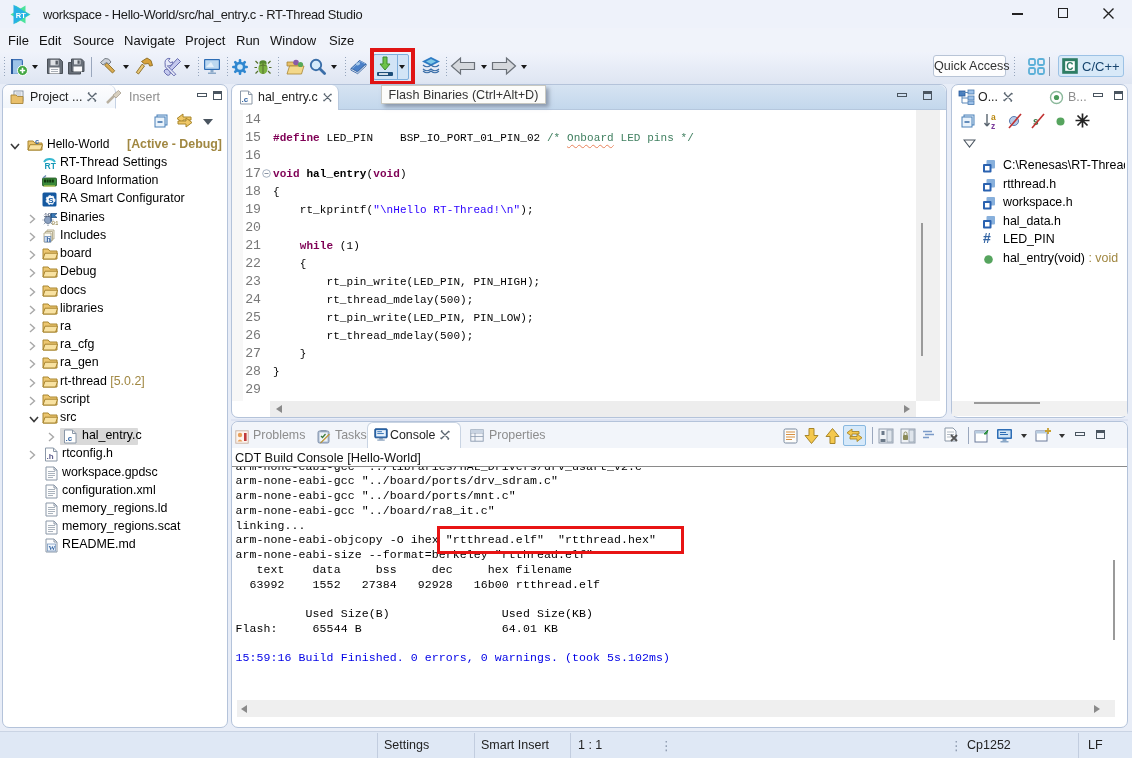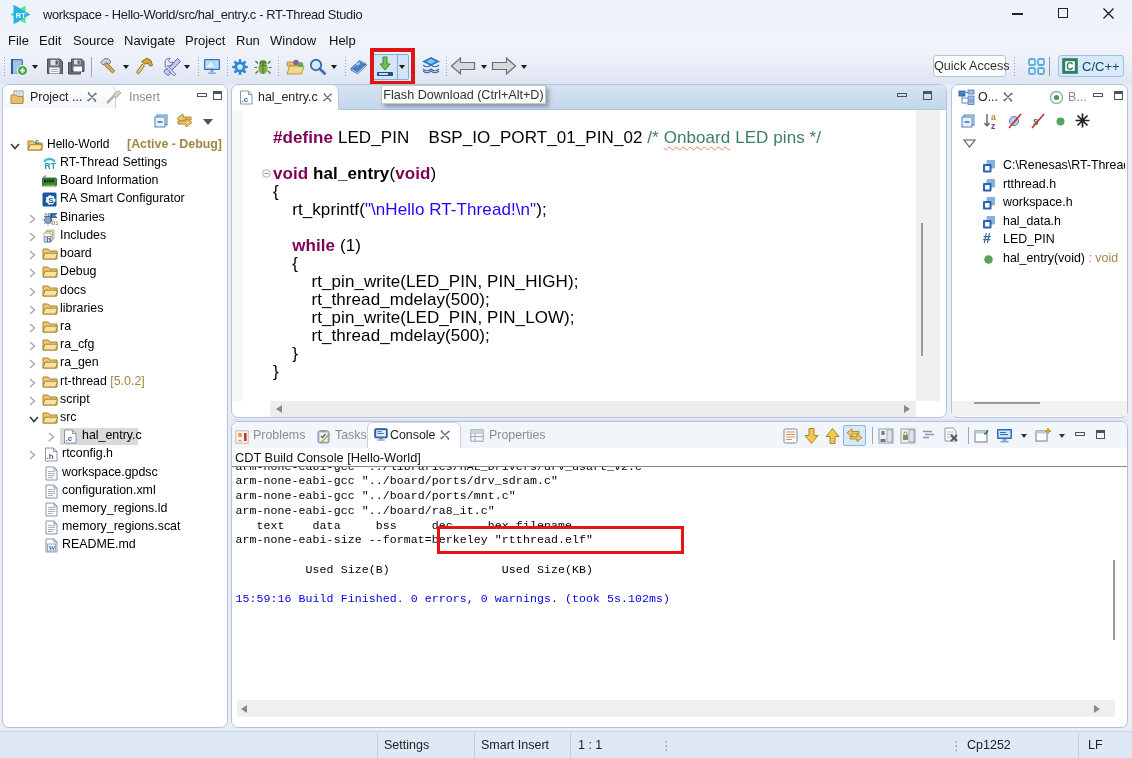--- a/index.html
+++ b/index.html
@@ -25,21 +25,21 @@
 #statusbar{left:0;top:731px;width:1132px;height:27px;background:#dfe8f5;border-top:1px solid #cad4e4}
 #statusbar .cell{position:absolute;top:6px;font-size:12.5px;color:#222}
 #statusbar .vsep{position:absolute;top:1px;height:26px;width:1px;background:#c2cddf}
 .vtab-sel{position:absolute;top:0;height:24px;background:linear-gradient(#fdfdfe,#f2f6fb);border-right:1px solid #c5d2e4;border-radius:7px 7px 0 0;border-bottom:1px solid #fff}
 .tabtxt{font-size:12.4px;color:#222}
 .graytxt{color:#8d8d8d}
 
 .trow{position:absolute;height:18px;font-size:12.4px;color:#000;white-space:nowrap}
 .gold{color:#a08741}
 
-.cl{position:absolute;white-space:pre;font-family:Liberation Sans, sans-serif;font-size:17px;letter-spacing:0.08px;line-height:18px}
+.cl{position:absolute;white-space:pre;font-family:Liberation Mono, monospace;font-size:11px;letter-spacing:0.08px;line-height:18px}
 .kw{color:#7f0055;font-weight:bold}
 .str{color:#2a00ff}
 .cmt{color:#3f7f5f}
 .fnb{font-weight:bold}
 
 .conline{white-space:pre;font-family:"Liberation Mono",monospace;font-size:11.55px;line-height:14.75px;color:#000;letter-spacing:0.08px}
 .blue{color:#0000e6}
 .sbarrow{position:absolute;width:0;height:0}
 </style></head>
 <body>
@@ -61,21 +61,21 @@
   </svg>
 
 <div class="abs" id="menubar">
 <span style="left:8px">File</span>
 <span style="left:39px">Edit</span>
 <span style="left:73px">Source</span>
 <span style="left:124px">Navigate</span>
 <span style="left:185px">Project</span>
 <span style="left:236px">Run</span>
 <span style="left:270px">Window</span>
-<span style="left:329px">Help</span>
+<span style="left:329px">Size</span>
 </div>
 
 <div class="abs" id="toolbar"></div>
 <div id="tbicons">
 <div class="tsepd" style="left:3px"></div>
 
 <svg class="tbtn" style="left:9px;width:20px;height:19px;top:57px" viewBox="0 0 20 19">
 <path d="M2 2 h10 a2 2 0 0 1 2 2 v11 a2 2 0 0 1 -2 2 h-10 z" fill="#3b6fb6"></path>
 <path d="M3.2 3.2 h9.6 v13.6 h-9.6 z" fill="#9cc3e8"></path>
 <path d="M2 2 h2 v15 h-2 z" fill="#2a5a9c"></path>
@@ -531,20 +531,21 @@
 <div class="abs tabtxt" style="left:26px;top:5px">hal_entry.c</div>
 <svg class="abs" style="left:90px;top:7px" width="11" height="11" viewBox="0 0 12 12">
       <path d="M2 2 L10 10 M10 2 L2 10 M2 2 h1.5 M10 2 v1.5 M2 10 v-1.5 M10 10 h-1.5" stroke="#5a6570" stroke-width="1.3"></path>
     </svg>
 <div class="abs" style="left:665px;top:8px;width:10px;height:4px;border:1px solid #4a5560"></div>
 <div class="abs" style="left:691px;top:6px;width:9px;height:9px;border:1px solid #4a5560;border-top-width:3px"></div>
 
 <div class="abs" style="left:0;top:25px;width:11px;bottom:16px;background:#f7f7f7"></div>
 <div class="abs" style="left:684px;top:25px;width:24px;height:291px;background:#f0f0f0"></div>
 <div class="abs" style="left:689px;top:138px;width:2px;height:133px;background:#9a9a9a"></div>
+<div id="gutter" class="mono" style="position:absolute;left:11px;top:25.5px;width:26px;font-size:13.2px;color:#787878;text-align:right;line-height:18px;padding-right:8px">14<br>15<br>16<br>17<br>18<br>19<br>20<br>21<br>22<br>23<br>24<br>25<br>26<br>27<br>28<br>29</div>
 <svg class="abs" style="left:29.5px;top:84px" width="9" height="9" viewBox="0 0 9 9">
       <circle cx="4.5" cy="4.5" r="3.8" fill="#fff" stroke="#9aa7b8" stroke-width="0.9"></circle>
       <path d="M2.5 4.5 h4" stroke="#7a8798" stroke-width="0.9"></path>
     </svg>
 <div id="code" style="position:absolute;left:41px;top:25.5px">
 <div class="cl" style="top:18px"><span class="kw">#define</span> LED_PIN    BSP_IO_PORT_01_PIN_02 <span class="cmt">/* <span style="text-decoration:underline wavy #e8825a 1px;text-underline-offset:3px">Onboard</span> LED pins */</span></div>
 <div class="cl" style="top:54px"><span class="kw">void</span> <span class="fnb">hal_entry</span>(<span class="kw">void</span>)</div>
 <div class="cl" style="top:72px">{</div>
 <div class="cl" style="top:90px">    rt_kprintf(<span class="str">"\nHello RT-Thread!\n"</span>);</div>
 <div class="cl" style="top:126px">    <span class="kw">while</span> (1)</div>
@@ -755,37 +756,41 @@
 
 <div class="abs" style="left:3px;top:28px;font-size:12.8px;color:#111">CDT Build Console [Hello-World]</div>
 <div class="abs" style="left:0;top:44px;width:895px;height:1.2px;background:#8a8a8a"></div>
 
 <div class="abs" style="left:3.5px;top:45px;width:880px;height:233px;overflow:hidden">
 <div style="margin-top:-7.5px">
 <div class="conline">arm-none-eabi-gcc "../libraries/HAL_Drivers/drv_usart_v2.c"</div>
 <div class="conline">arm-none-eabi-gcc "../board/ports/drv_sdram.c"</div>
 <div class="conline">arm-none-eabi-gcc "../board/ports/mnt.c"</div>
 <div class="conline">arm-none-eabi-gcc "../board/ra8_it.c"</div>
+<div class="conline">linking...</div>
+<div class="conline">arm-none-eabi-objcopy -O ihex "rtthread.elf"  "rtthread.hex"</div>
+<div class="conline">arm-none-eabi-size --format=berkeley "rtthread.elf"</div>
 <div class="conline">   text    data     bss     dec     hex filename</div>
-<div class="conline">arm-none-eabi-size --format=berkeley "rtthread.elf"</div>
+<div class="conline">  63992    1552   27384   92928   16b00 rtthread.elf</div>
 <div class="conline">&nbsp;</div>
 <div class="conline">          Used Size(B)                Used Size(KB)</div>
+<div class="conline">Flash:     65544 B                    64.01 KB</div>
 <div class="conline">&nbsp;</div>
 <div class="conline blue">15:59:16 Build Finished. 0 errors, 0 warnings. (took 5s.102ms)</div>
 </div>
 </div>
 
 <div class="abs" style="left:881px;top:138px;width:2px;height:80px;background:#9a9a9a"></div>
 <div class="abs" style="left:5px;top:278px;width:878px;height:17px;background:#efefef"></div>
 <div class="sbarrow" style="left:9px;top:283px;border-top:4.5px solid transparent;border-bottom:4.5px solid transparent;border-right:6px solid #8a8a8a"></div>
 <div class="sbarrow" style="left:862px;top:283px;border-top:4.5px solid transparent;border-bottom:4.5px solid transparent;border-left:6px solid #8a8a8a"></div>
 </div>
 
 <div class="abs" style="left:437px;top:526px;width:247px;height:28px;border:3px solid #e81414;z-index:30"></div>
-<div class="abs" style="left:381px;top:85px;width:165px;height:19px;background:#fcfcfa;border:1px solid #c8c8c0;box-shadow:3px 3px 4px rgba(90,100,120,0.55);z-index:40;font-size:12.6px;color:#333;text-align:center;line-height:18px;white-space:nowrap">Flash Download (Ctrl+Alt+D)</div>
+<div class="abs" style="left:381px;top:85px;width:165px;height:19px;background:#fcfcfa;border:1px solid #c8c8c0;box-shadow:3px 3px 4px rgba(90,100,120,0.55);z-index:40;font-size:12.6px;color:#333;text-align:center;line-height:18px;white-space:nowrap">Flash Binaries (Ctrl+Alt+D)</div>
 
 <div class="abs" style="left:231px;top:418.5px;width:897px;height:2.5px;background:#dde3f2"></div>
 
 <div class="abs" id="statusbar">
 <div class="vsep" style="left:377px"></div>
 <div class="cell" style="left:384px">Settings</div>
 <div class="vsep" style="left:474px"></div>
 <div class="cell" style="left:481px">Smart Insert</div>
 <div class="vsep" style="left:570px"></div>
 <div class="cell" style="left:578px">1 : 1</div>

